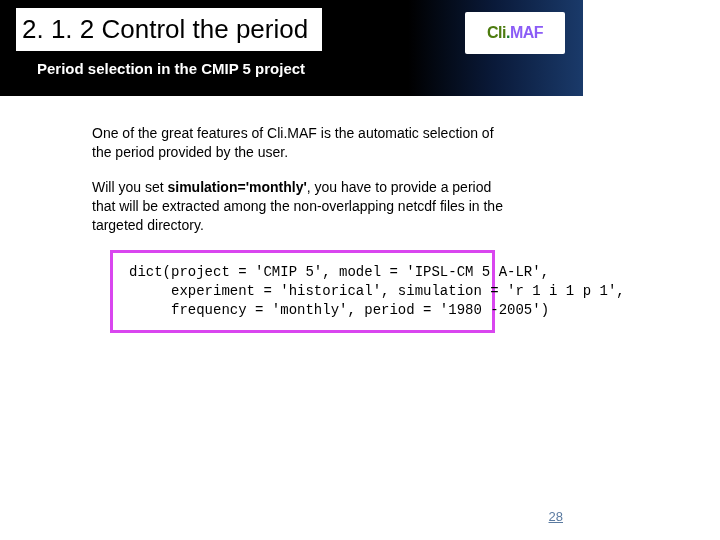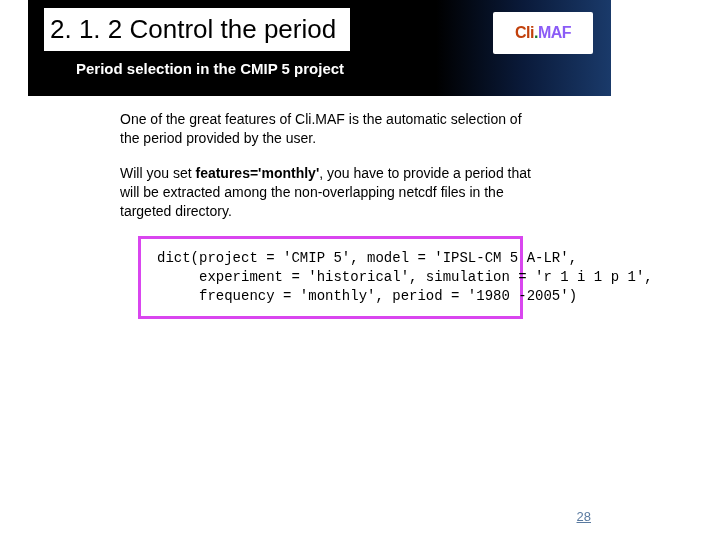--- a/index.html
+++ b/index.html
@@ -1,52 +1,52 @@
 <!DOCTYPE html>
 <html><head>
 <meta charset="utf-8">
 <style>
   * { box-sizing: border-box; margin: 0; padding: 0; }
   html, body { width: 720px; height: 540px; font-family: Arial, Helvetica, sans-serif; background: #fff; color: #000; }
-  .slide { width: 583px; height: 540px; position: relative; margin-left: 28px; }
+  .slide { width: 583px; height: 540px; position: relative; }
   .header-band {
     position: relative;
     background: linear-gradient(to right, #000 0%, #000 70%, #0a1a3a 85%, #1a3a6a 100%);
     height: 96px;
   }
   .title-box {
     position: absolute;
     left: 16px; top: 8px;
     background: #fff;
     padding: 6px 14px 6px 6px;
     display: inline-block;
   }
   .title-box h1 { font-size: 26px; font-weight: 400; color: #000; font-family: Arial, sans-serif; }
   .subtitle {
     position: absolute;
-    left: 48px; top: 60px;
+    left: 37px; top: 60px;
     color: #fff;
     font-size: 15px;
     font-weight: 700;
   }
   .logo {
     position: absolute;
     right: 18px; top: 12px;
     width: 100px; height: 42px;
     background: #fff;
     border-radius: 2px;
     display: flex; align-items: center; justify-content: center;
     font-size: 16px; font-weight: 700;
     letter-spacing: -0.5px;
   }
-  .logo .c1 { color: #c2410c; }
+  .logo .c1 { color: #4d7c0f; }
   .logo .c2 { color: #8b5cf6; }
   .logo .dot { color: #1a7a2e; }
   .body {
-    padding: 14px 70px 0 92px;
+    padding: 28px 70px 0 92px;
     font-size: 14px;
     line-height: 1.35;
   }
   .body p { margin-bottom: 16px; }
   .codebox {
     border: 3px solid #d946ef;
     margin: 4px 18px 14px 18px;
     padding: 10px 16px;
     font-family: "Courier New", monospace;
     font-size: 14px;
@@ -75,21 +75,21 @@
   <div class="logo">
     <span class="c1">Cli</span>
         <span class="dot">.</span>
         <span class="c2">MAF</span>
   </div>
 </div>
 
 <div class="body">
   <p>One of the great features of Cli.MAF is the automatic selection of the period provided by the user.</p>
   <p>
-    <span>Will you set </span><b>features='monthly'</b><span>, you have to provide a period that will be extracted among the non-overlapping netcdf files in the targeted directory.</span>
+    <span>Will you set </span><b>simulation='monthly'</b><span>, you have to provide a period that will be extracted among the non-overlapping netcdf files in the targeted directory.</span>
   </p>
   <div class="codebox">dict(project = 'CMIP 5', model = 'IPSL-CM 5 A-LR',
      experiment = 'historical', simulation = 'r 1 i 1 p 1',
      frequency = 'monthly', period = '1980 -2005')</div>
 </div>
 
 <div class="pagenum">28</div>
 
 </div>
 

